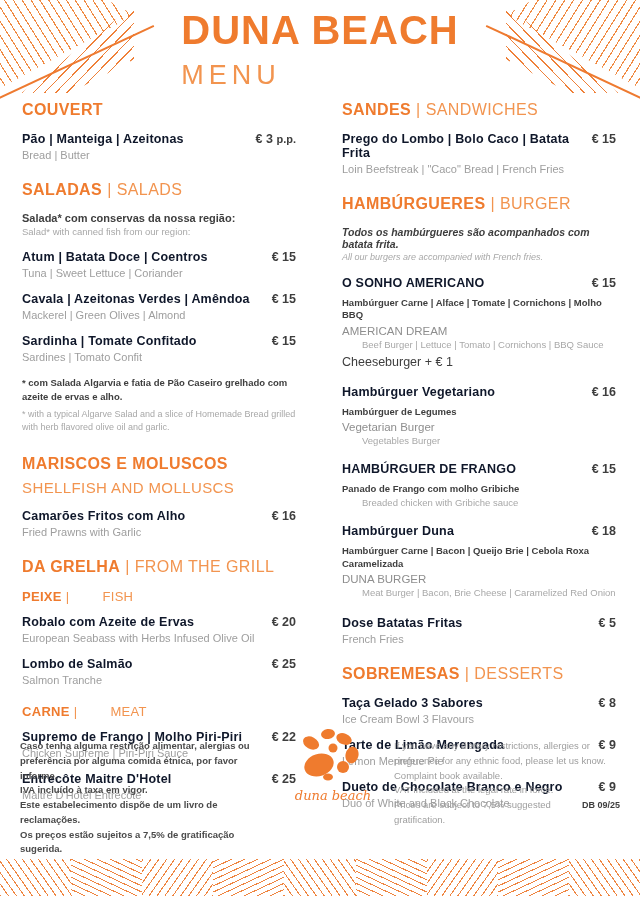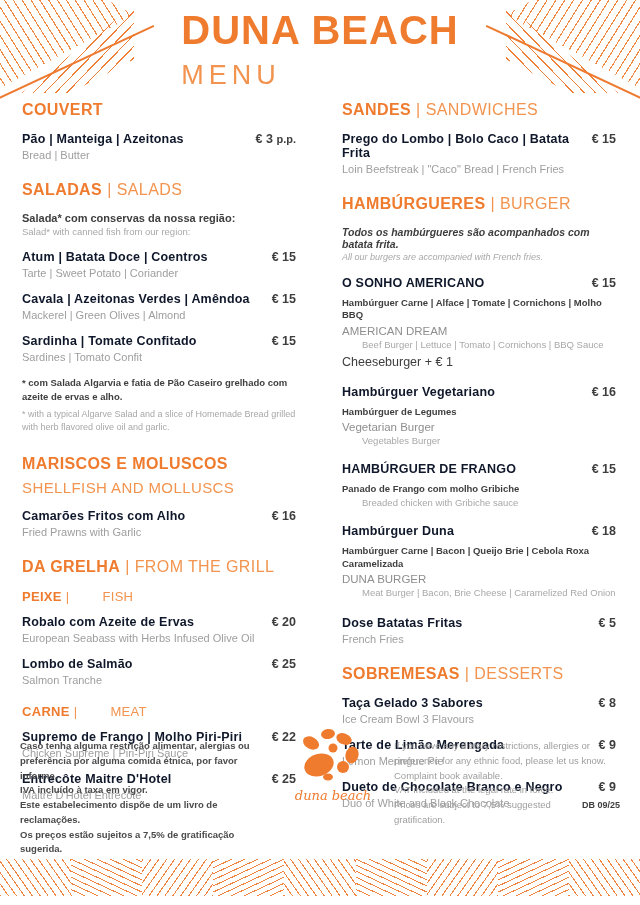--- a/index.html
+++ b/index.html
@@ -113,21 +113,21 @@
         <span class="pt">SALADAS</span><span class="dv">|</span><span class="en">SALADS</span>
       </h2>
       <div class="note-pt">Salada* com conservas da nossa região:</div>
       <div class="note-en">Salad* with canned fish from our region:</div>
 
       <div class="item">
         <div class="row">
             <span class="nm">Atum | Batata Doce | Coentros</span>
             <span class="pr">€ 15</span>
           </div>
-        <div class="tr">Tarte | Sweet Potato | Coriander</div>
+        <div class="tr">Tuna | Sweet Lettuce | Coriander</div>
       </div>
       <div class="item">
         <div class="row">
             <span class="nm">Cavala | Azeitonas Verdes | Amêndoa</span>
             <span class="pr">€ 15</span>
           </div>
         <div class="tr">Mackerel | Green Olives | Almond</div>
       </div>
       <div class="item">
         <div class="row">

